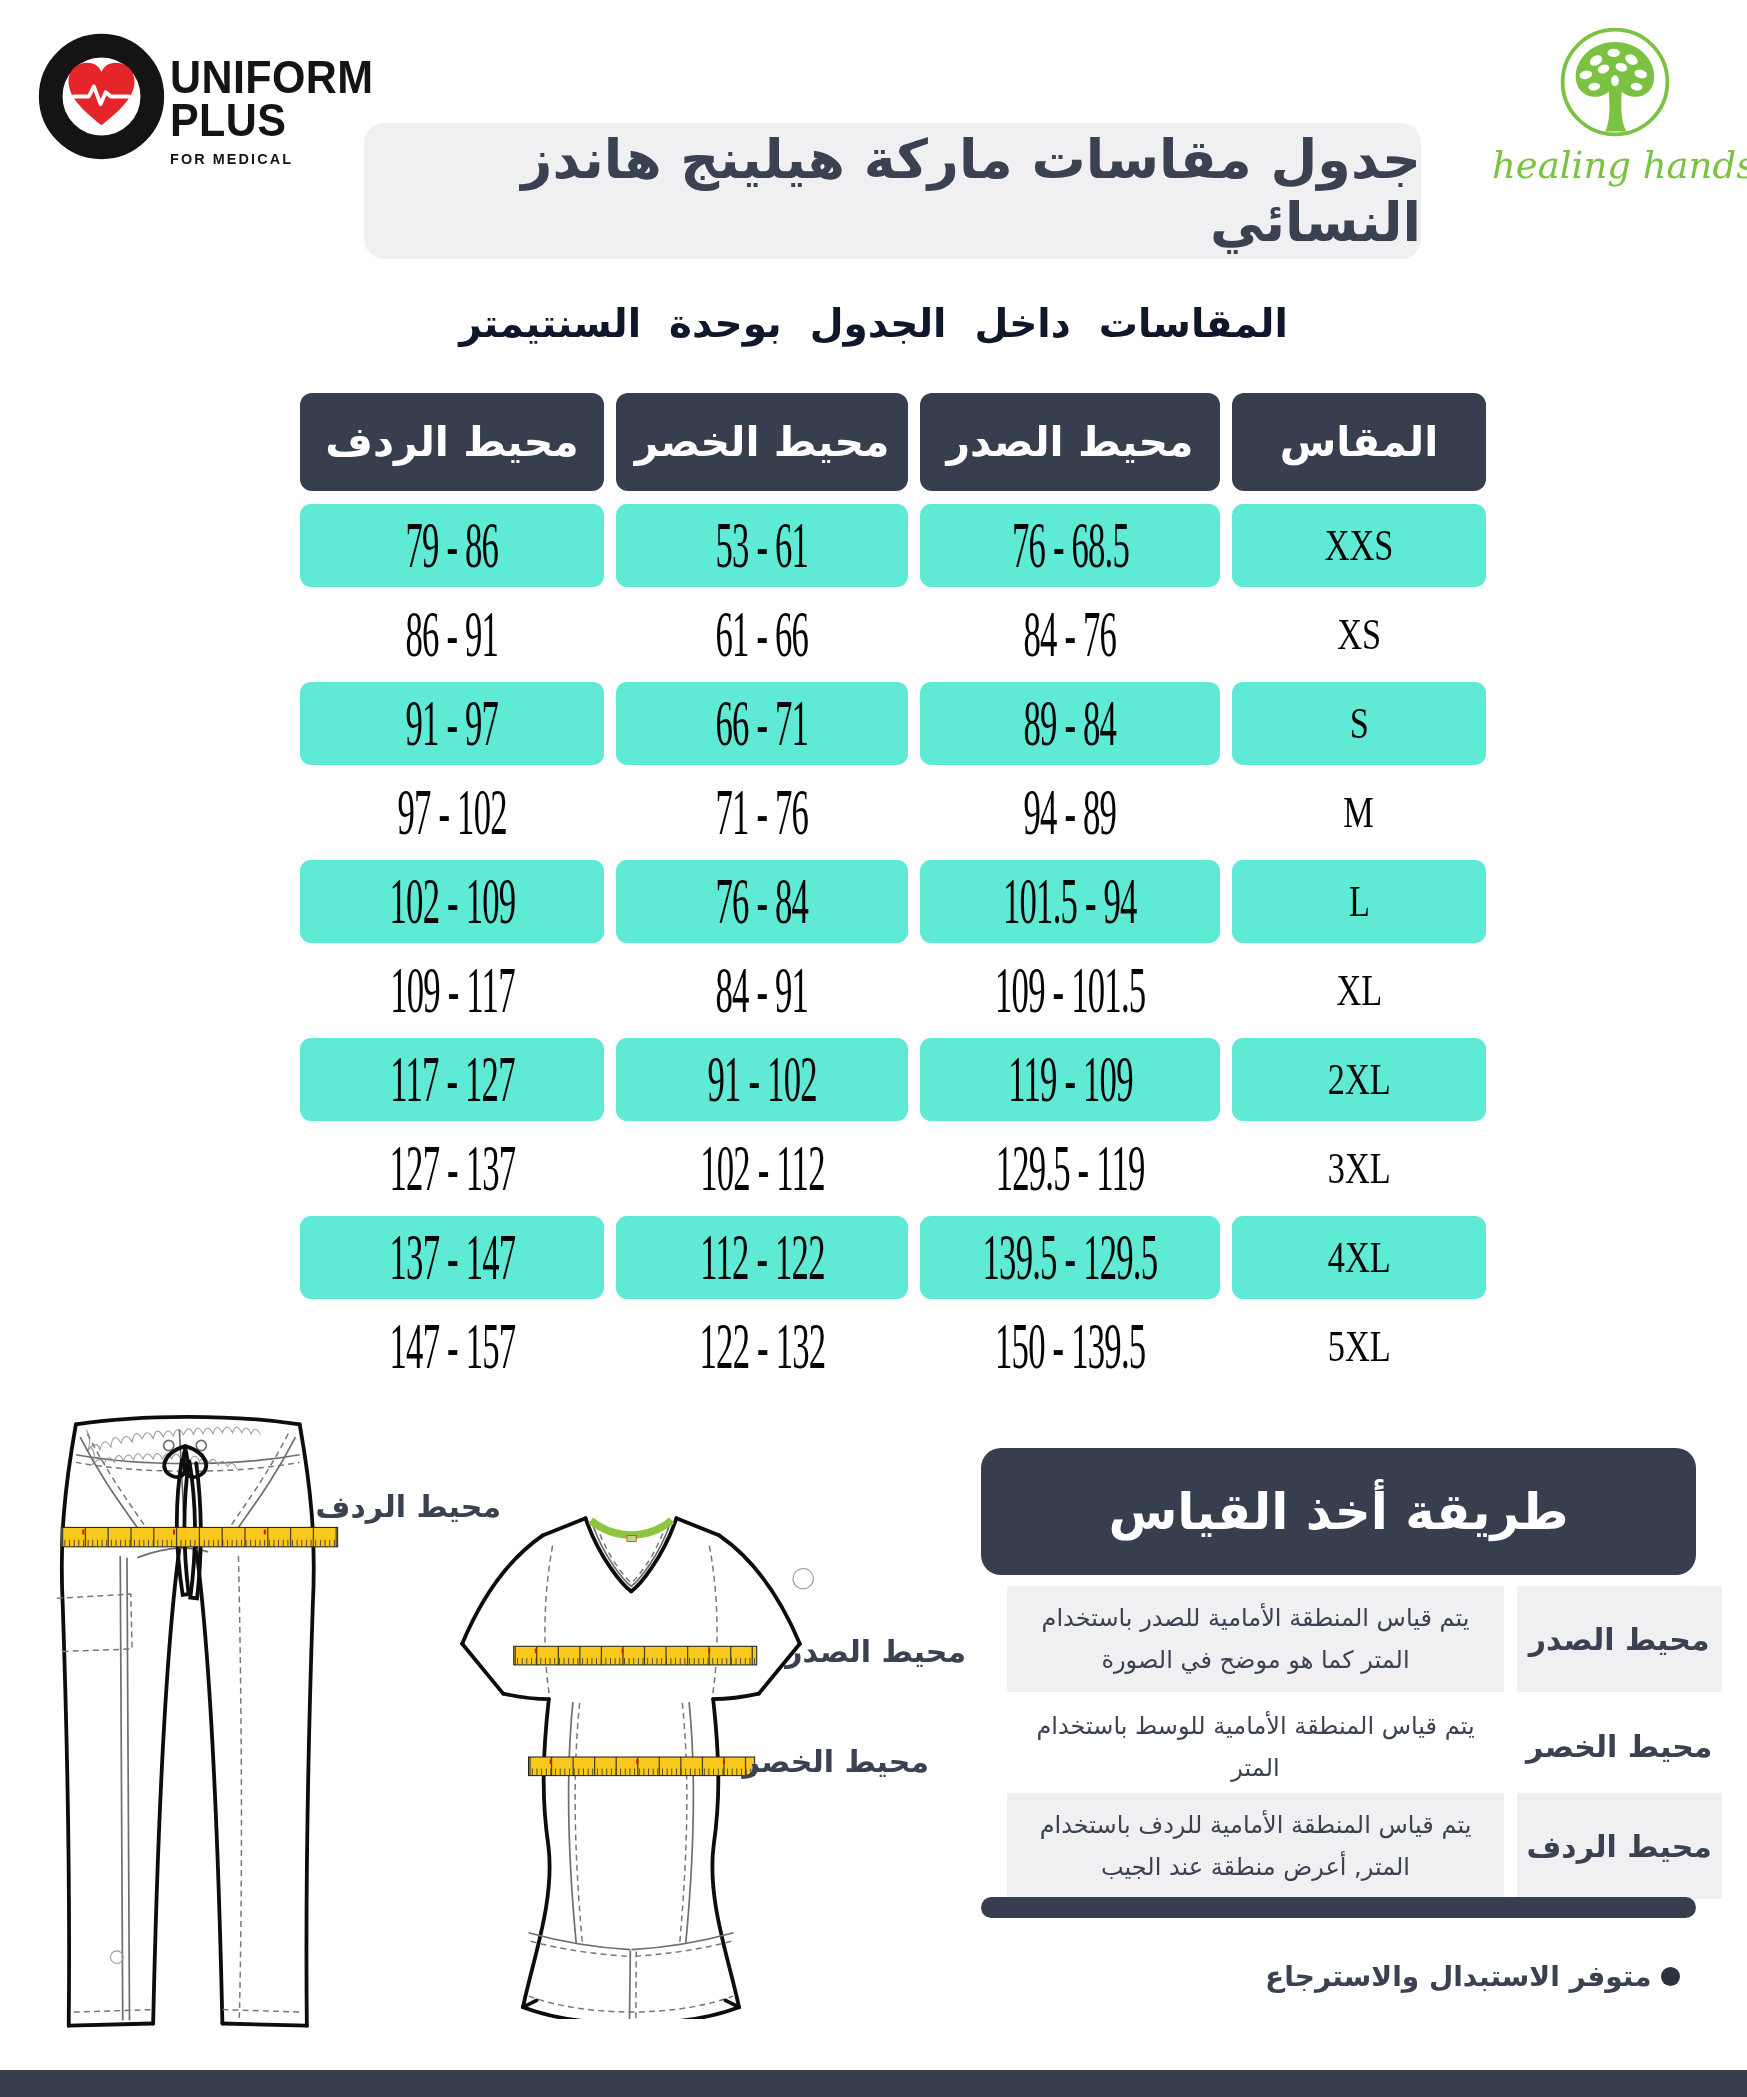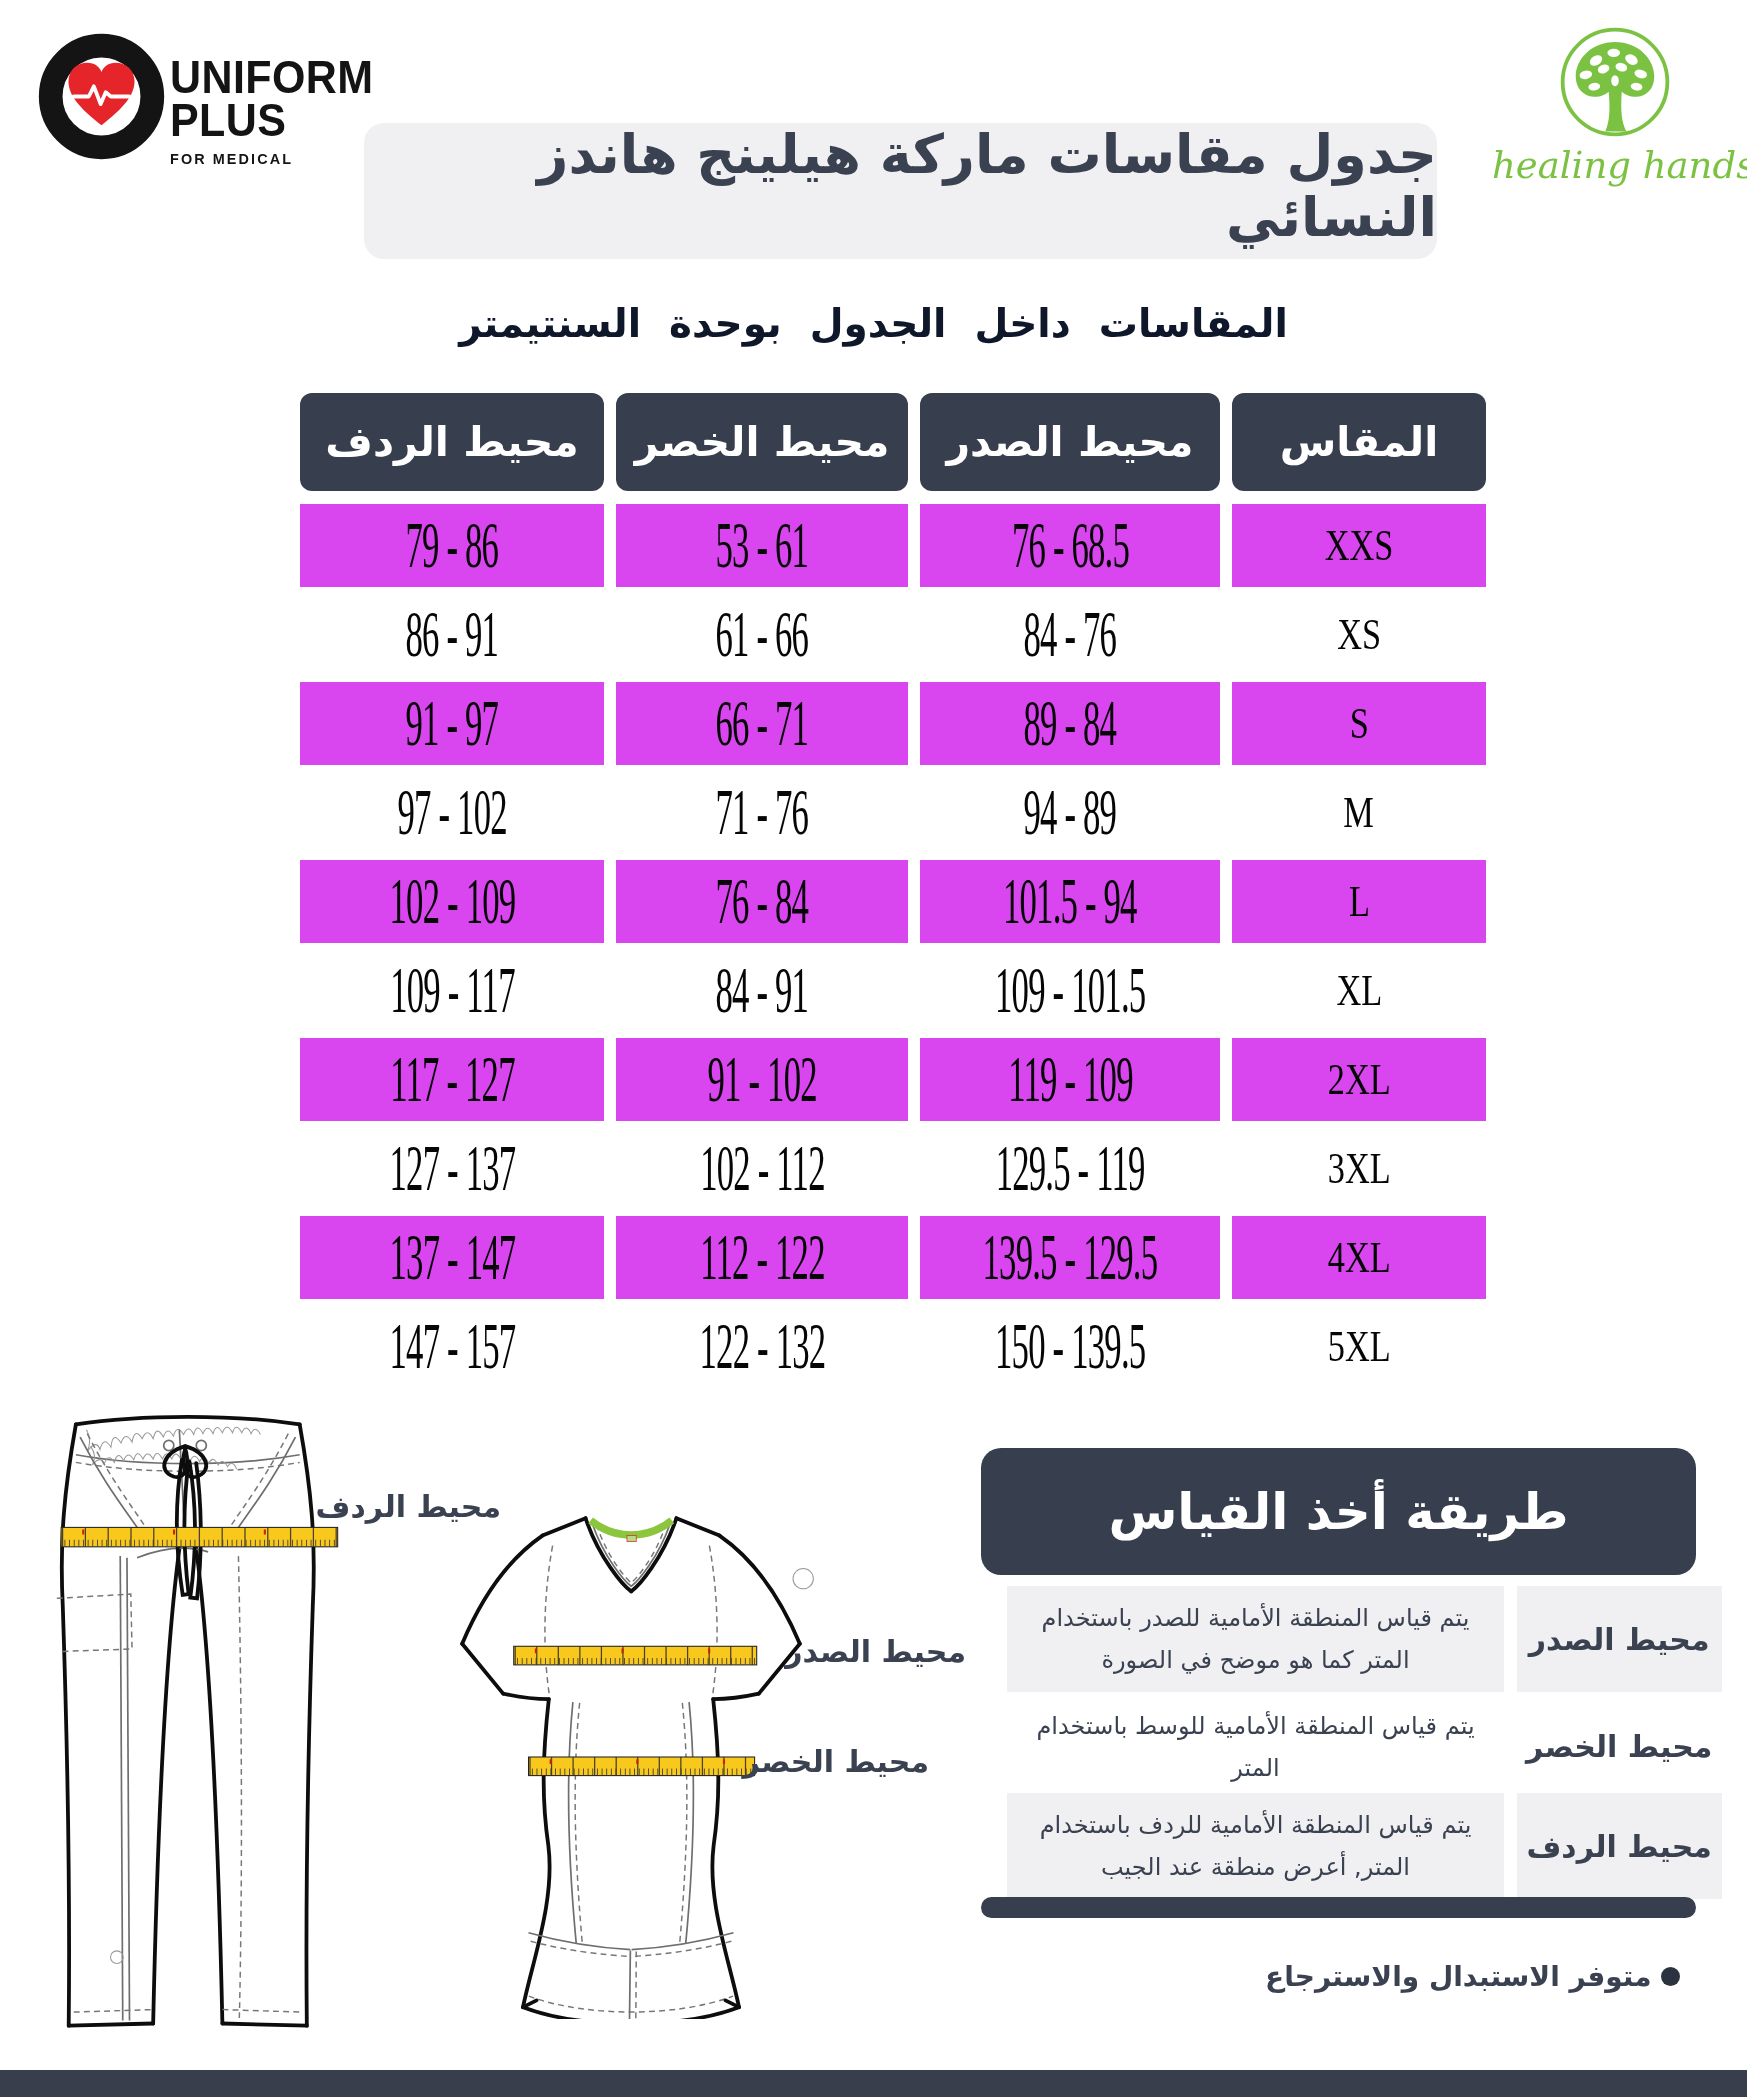--- a/index.html
+++ b/index.html
@@ -13,34 +13,34 @@
   .up-line{font-family:"Liberation Sans",sans-serif;font-weight:bold;font-size:43px;
            letter-spacing:0.4px;color:#141414;transform:scaleY(1.08);transform-origin:left top;}
   .up-sub{font-family:"Liberation Sans",sans-serif;font-weight:bold;font-size:14.4px;
           letter-spacing:2.1px;color:#141414;margin-top:11px;}
   .hh-logo{position:absolute;left:1492px;top:25px;width:245px;height:165px;text-align:center;}
   .hh-word{font-family:"DejaVu Serif",serif;font-style:italic;font-size:37px;color:#7CC242;
            margin-top:2.5px;white-space:nowrap;}
 
   
   .title-bar{position:absolute;left:364px;top:123px;width:1057px;height:136px;background:#F0F0F2;
-             border-radius:20px;display:flex;align-items:flex-start;justify-content:center;padding-left:16px;}
+             border-radius:20px;display:flex;align-items:center;justify-content:center;}
   .title-bar span{font-size:54px;font-weight:bold;color:#3A4150;}
   .subtitle{position:absolute;left:381px;top:301px;width:985px;text-align:center;
             font-size:39px;font-weight:bold;color:#0f172a;word-spacing:14.4px;}
 
   
   .size-table{position:absolute;left:300px;top:393px;width:1185px;}
   .thead,.trow{display:grid;grid-template-columns:304px 292px 300px 254px;column-gap:12px;}
   .thcell{height:98px;background:#373E4D;border-radius:12px;display:flex;align-items:center;
           justify-content:center;color:#fff;font-size:41px;font-weight:bold;}
   .tbody{margin-top:9.7px;}
   .trow{height:89px;}
   .tcell{margin:3px 0;display:flex;align-items:center;justify-content:center;}
-  .trow.shaded .tcell{background:#d946ef;}
+  .trow.shaded .tcell{background:#5eead4;border-radius:11px;}
   .num{font-family:"Liberation Serif",serif;font-size:56px;white-space:nowrap;
        transform:scale(0.62,1.18);letter-spacing:-1.3px;color:#060606;}
   .sizelab{font-family:"Liberation Serif",serif;font-size:44px;white-space:nowrap;
        transform:scaleX(0.78);color:#060606;}
 
   
   .pants-svg{position:absolute;left:40px;top:1412px;}
   .top-svg{position:absolute;left:446px;top:1495px;}
   .diagram-label{position:absolute;color:#3A4150;font-size:30px;font-weight:bold;text-align:center;white-space:nowrap;}
   .lbl-hip{left:361px;top:1489px;width:140px;}

